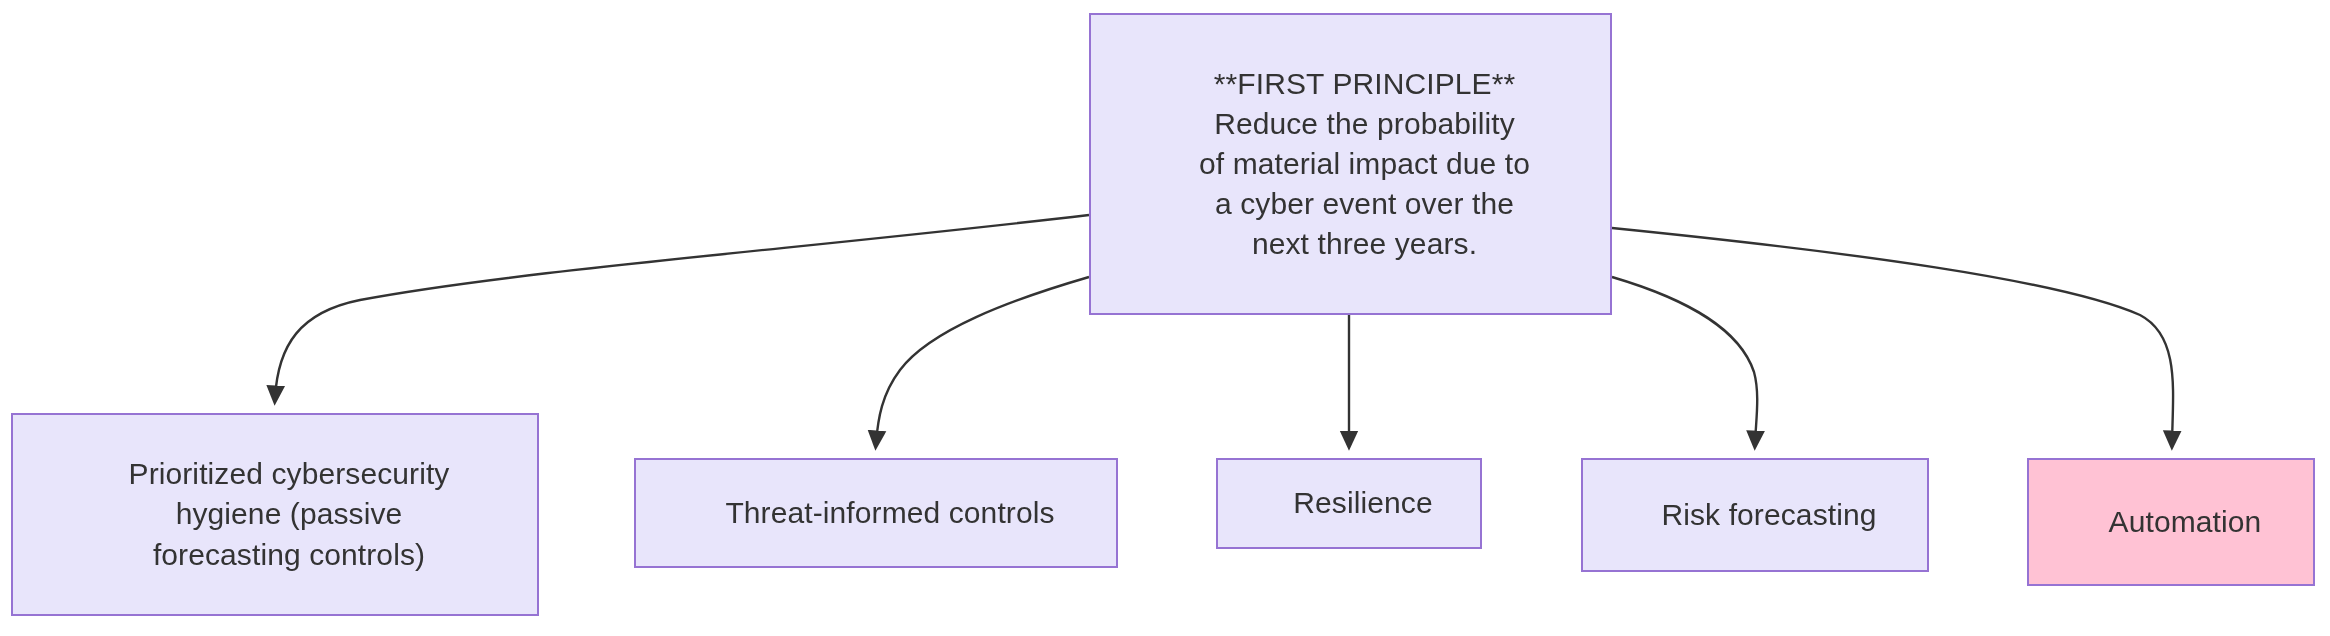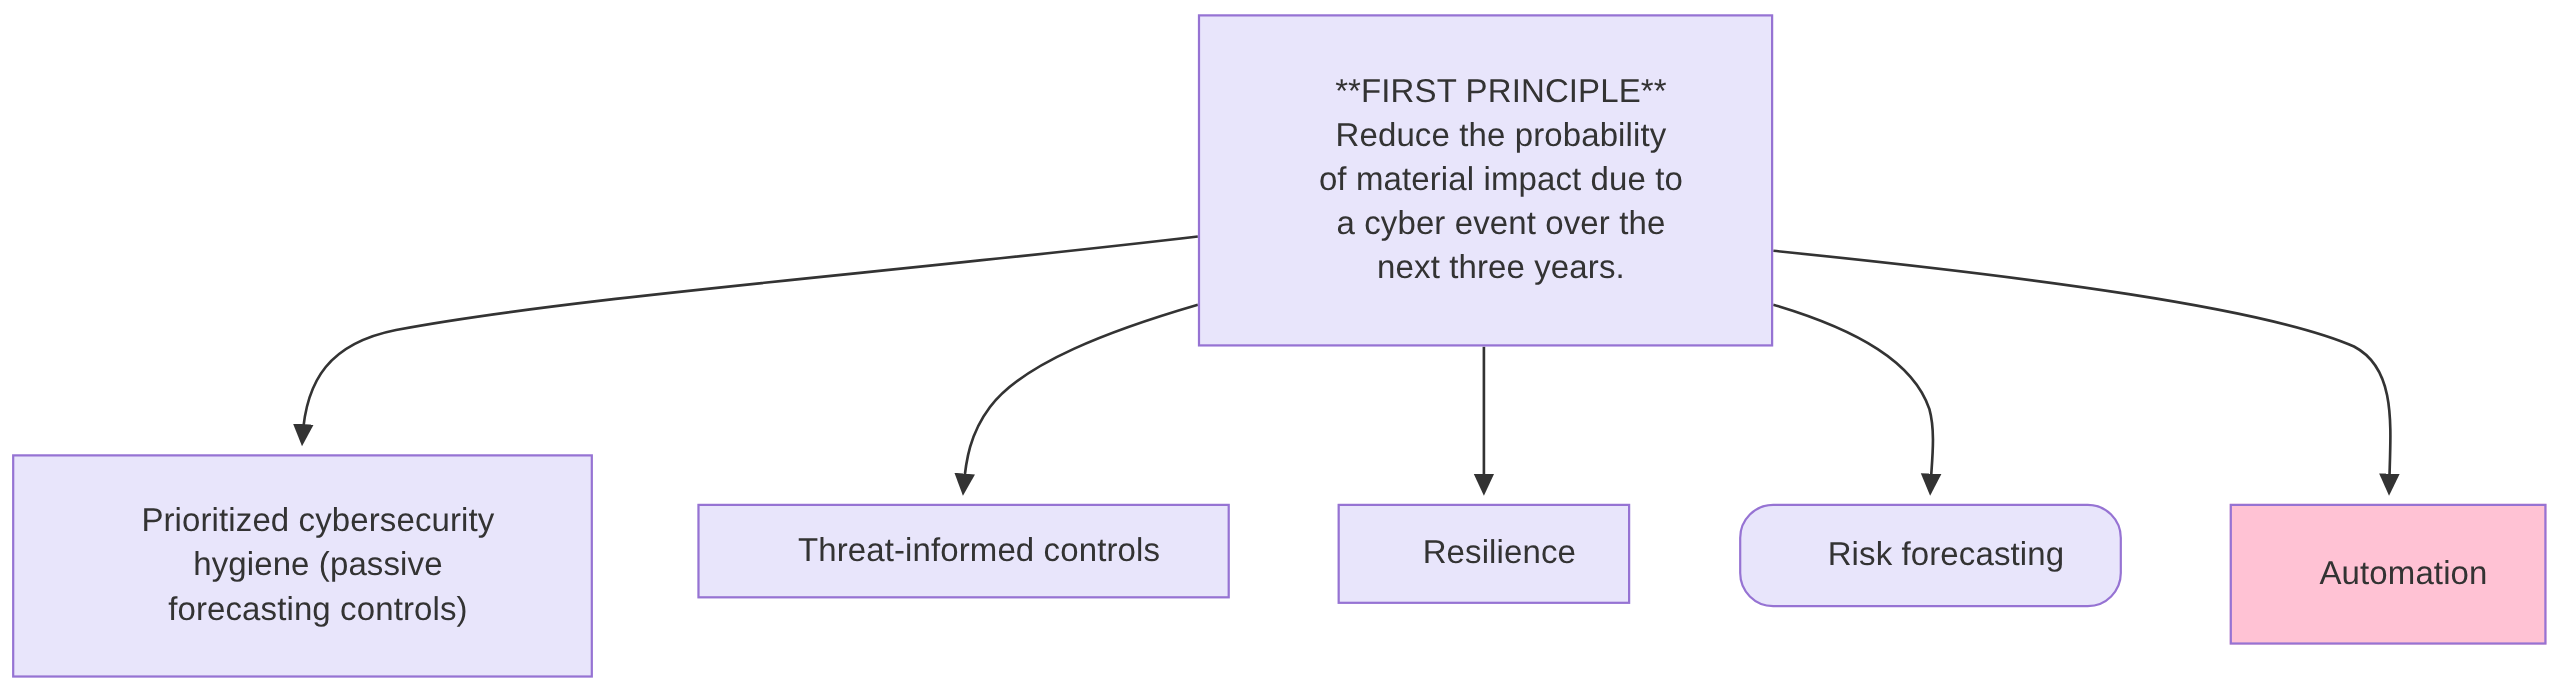--- a/index.html
+++ b/index.html
@@ -61,34 +61,33 @@
   #node-hygiene {
     left: 11px;
     top: 413px;
     width: 528px;
     height: 203px;
   }
   #node-threat-controls {
     left: 634px;
     top: 458px;
     width: 484px;
-    height: 86px;
+    height: 110px;
   }
   #node-resilience {
     left: 1216px;
     top: 458px;
     width: 266px;
     height: 91px;
   }
   #node-risk-forecasting {
     left: 1581px;
     top: 458px;
     width: 348px;
-    height: 94px;
-    border-radius: 31px;
+    height: 114px;
   }
   #node-automation {
     left: 2027px;
     top: 458px;
     width: 288px;
     height: 128px;
   }
 </style>
 </head>
 <body>

